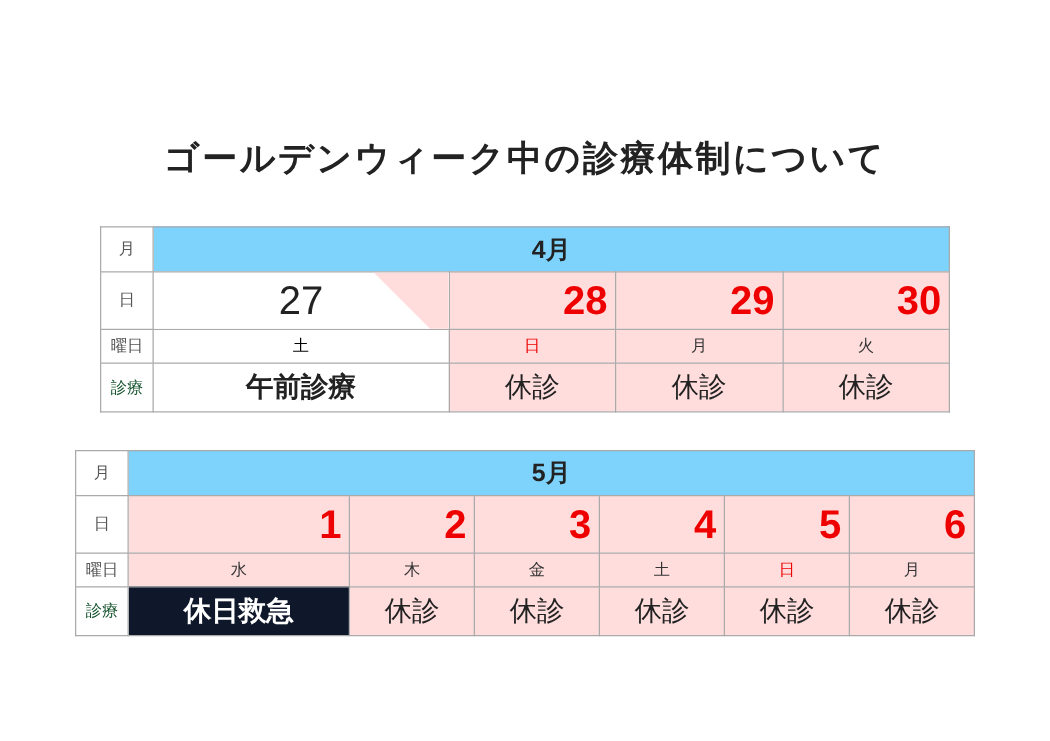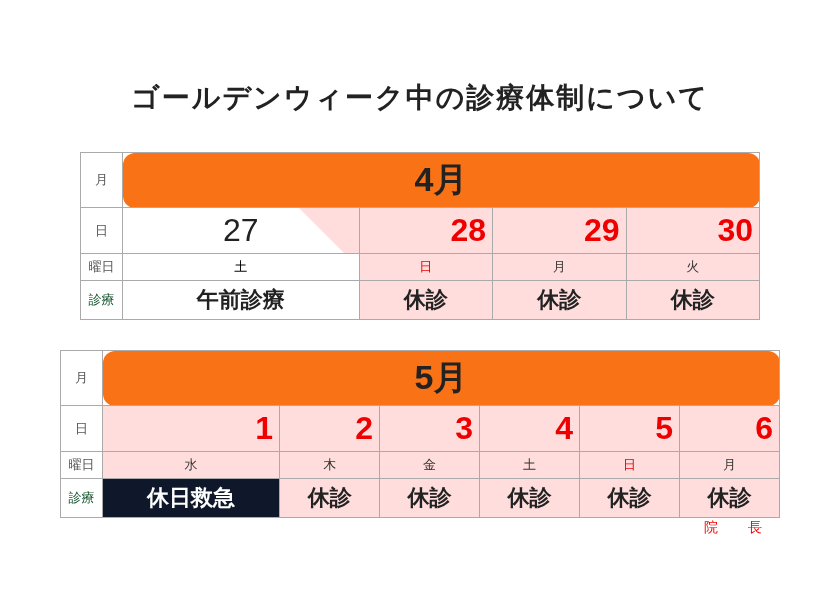--- a/index.html
+++ b/index.html
@@ -41,25 +41,24 @@
       vertical-align: middle;
       padding: 4px 6px;
     }
     .header-label {
       font-size: 13px;
       color: #555;
       background: #fff;
       width: 42px;
     }
     .month-header {
-      font-size: 34px;
-      font-weight: bold;
-      color: #222;
-      background: #f97316;
-      border-radius: 12px;
+      font-size: 20px;
+      font-weight: bold;
+      color: #222;
+      background: #7dd3fc;
     }
     .day-num-red {
       font-size: 32px;
       font-weight: bold;
       color: #e00;
       background: #fdd;
       text-align: right;
     }
     .weekday-cell {
       font-size: 13px;
@@ -75,21 +74,21 @@
       color: #333;
       background: #fdd;
     }
     .clinic-label {
       font-size: 13px;
       color: #14532d;
       background: #fff;
     }
     .clinic-pink {
       font-size: 22px;
-      font-weight: bold;
+      font-weight: normal;
       color: #222;
       background: #fdd;
       margin-left: 36px;
     }
     .clinic-kyukyu {
       font-size: 22px;
       font-weight: bold;
       color: #fff;
       background: #0f172a;
     }
@@ -200,17 +199,14 @@
         <td class="clinic-label">診療</td>
         <td class="clinic-kyukyu">休日救急</td>
         <td class="clinic-pink">休診</td>
         <td class="clinic-pink">休診</td>
         <td class="clinic-pink">休診</td>
         <td class="clinic-pink">休診</td>
         <td class="clinic-pink">休診</td>
       </tr>
     </tbody>
       </table>
-    <div class="director-row">
-      <span class="director-text">院　長</span>
-    </div>
   </div>
 </div>
 
 </body></html>

